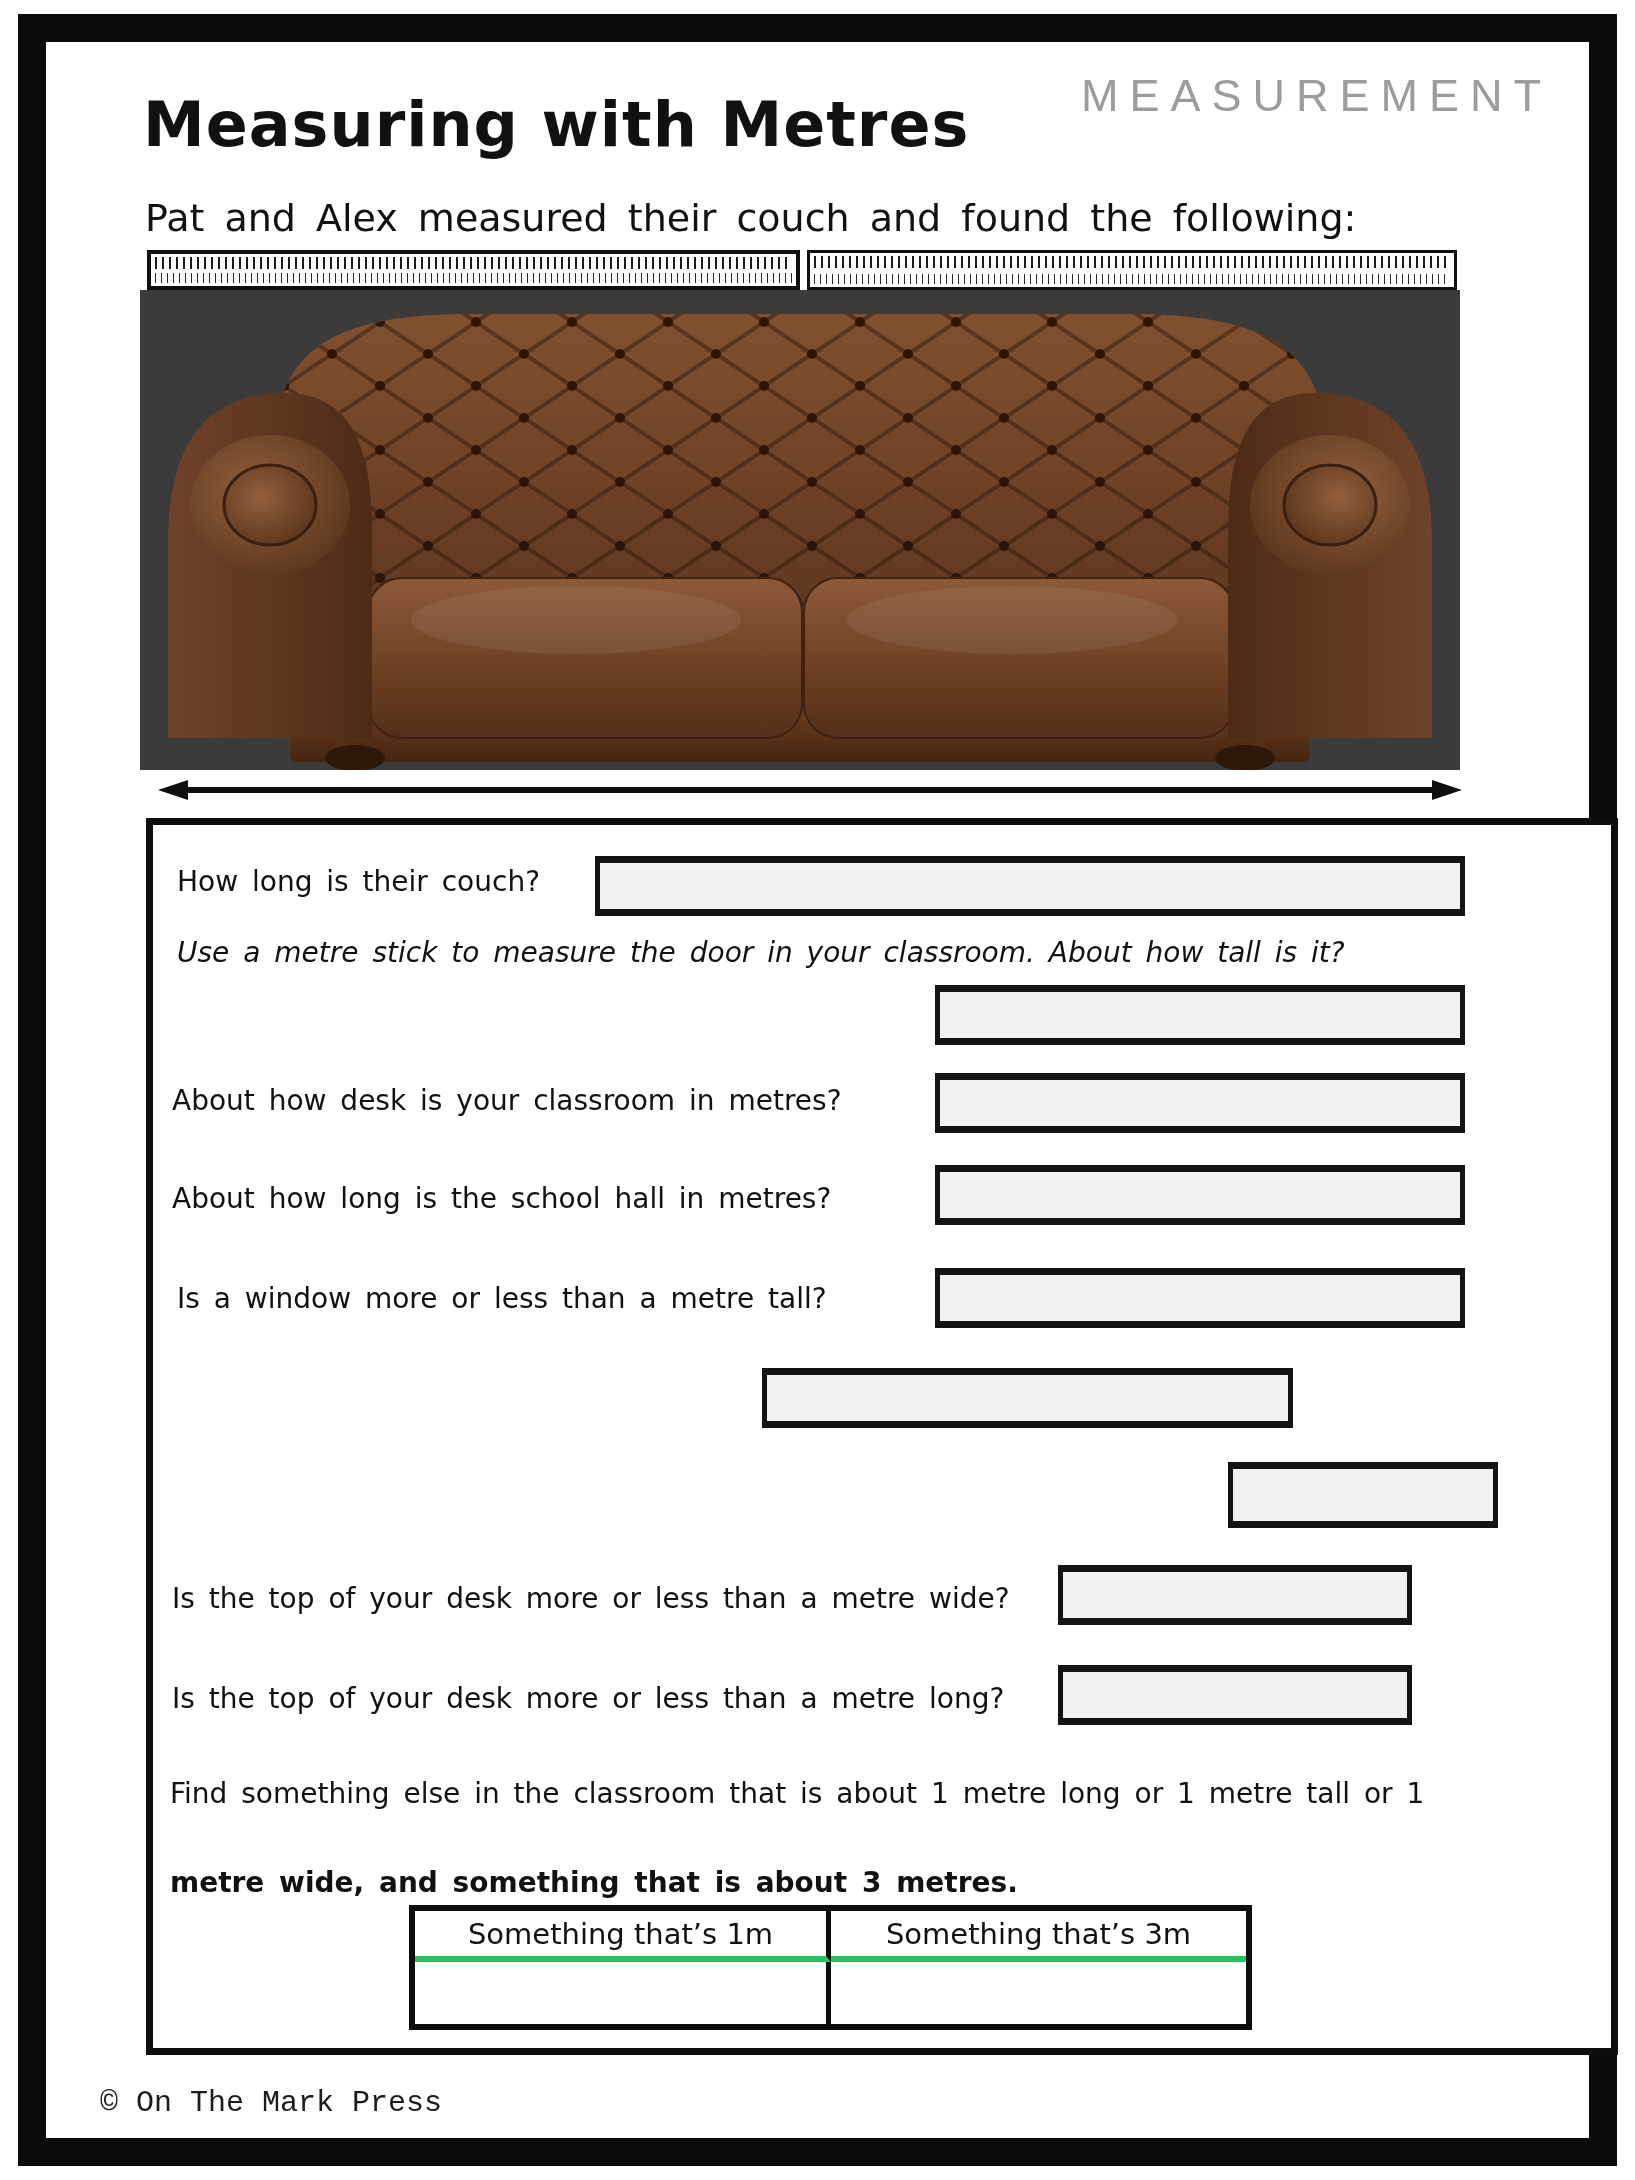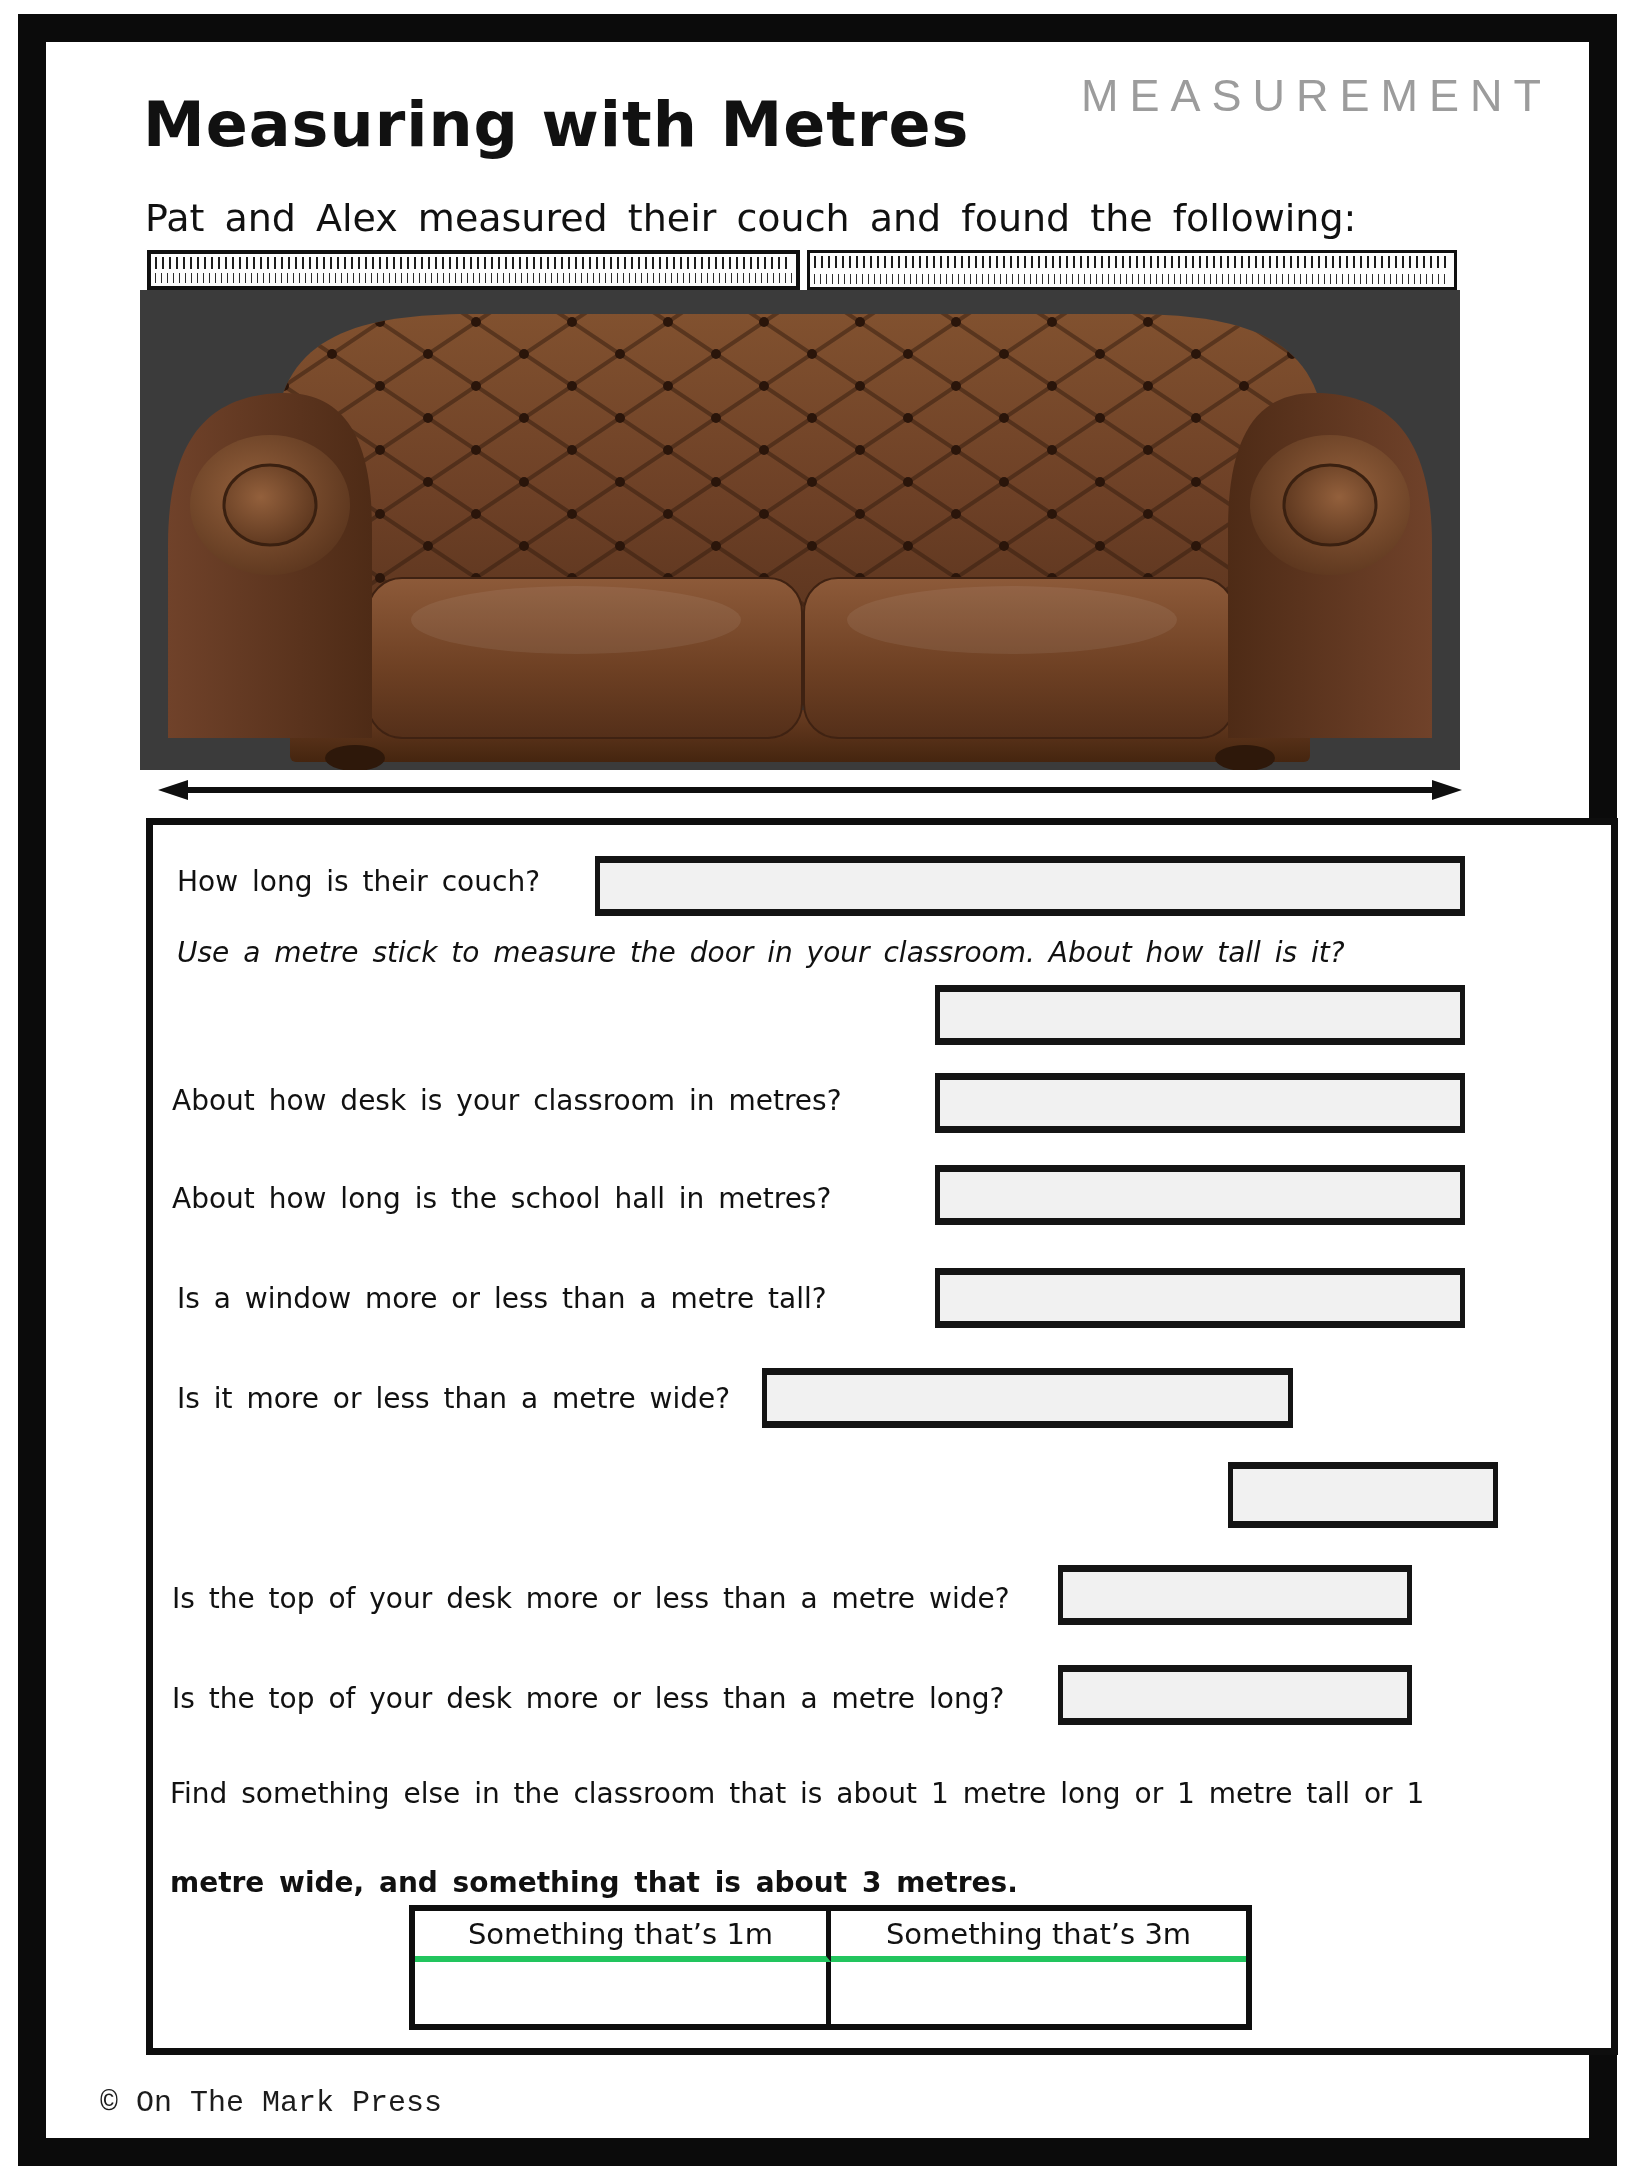--- a/index.html
+++ b/index.html
@@ -170,21 +170,20 @@
 
     <div class="q-text q3t">About how desk is your classroom in metres?</div>
     <input class="answer a3" type="text" style="">
 
     <div class="q-text q4t">About how long is the school hall in metres?</div>
     <input class="answer a4" type="text" style="">
 
     <div class="q-text q5t">Is a window more or less than a metre tall?</div>
     <input class="answer a5" type="text" style="">
 
-    <div class="q-text q6t">Is it more or less than a metre wide?</div>
     <input class="answer a6" type="text" style="">
 
     <input class="answer a7" type="text" style="">
 
     <div class="q-text q8t">Is the top of your desk more or less than a metre wide?</div>
     <input class="answer a8" type="text" style="">
 
     <div class="q-text q9t">Is the top of your desk more or less than a metre long?</div>
     <input class="answer a9" type="text" style="">
 

